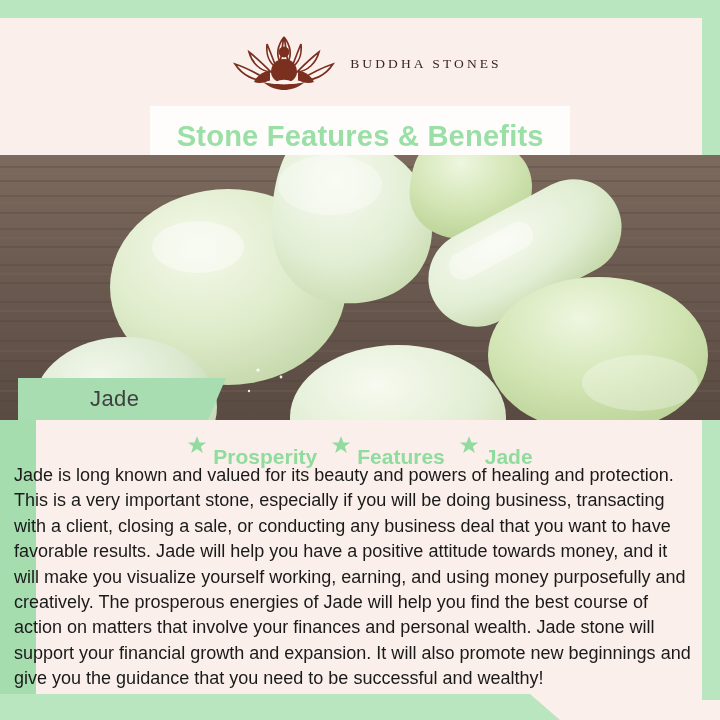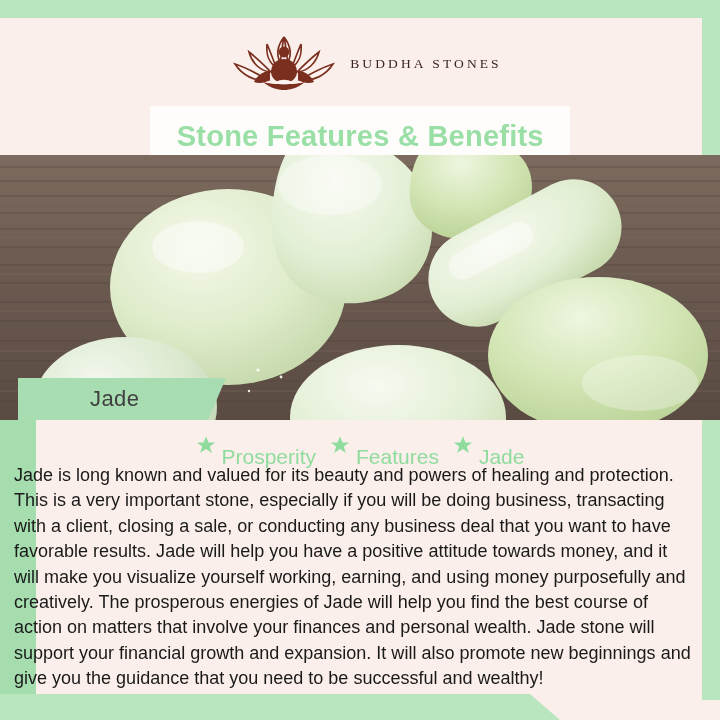--- a/index.html
+++ b/index.html
@@ -60,21 +60,21 @@
 
   
   .benefits{
      position:absolute;left:0;top:430px;width:720px;height:30px;
      display:flex;align-items:center;justify-content:center;gap:14px;
   }
   .benefit{display:flex;align-items:center;gap:6px;}
   .star{width:20px;height:20px;display:block;}
   .benefit-label{
      font-family:"Liberation Sans Narrow","Liberation Sans",sans-serif;
-     font-weight:normal;font-size:21px;color:#8fdc9e;white-space:nowrap;margin-top:24px;
+     font-weight:bold;font-size:21px;color:#8fdc9e;white-space:nowrap;margin-top:24px;
   }
 
   
   .body-copy{
      position:absolute;left:14px;top:462px;width:692px;
      font-family:"Liberation Sans Narrow","Liberation Sans",sans-serif;
      font-size:18.3px;line-height:25.4px;color:#1a1a1a;
      text-align:left;transform:scaleX(.985);transform-origin:left top;
   }
 </style>

